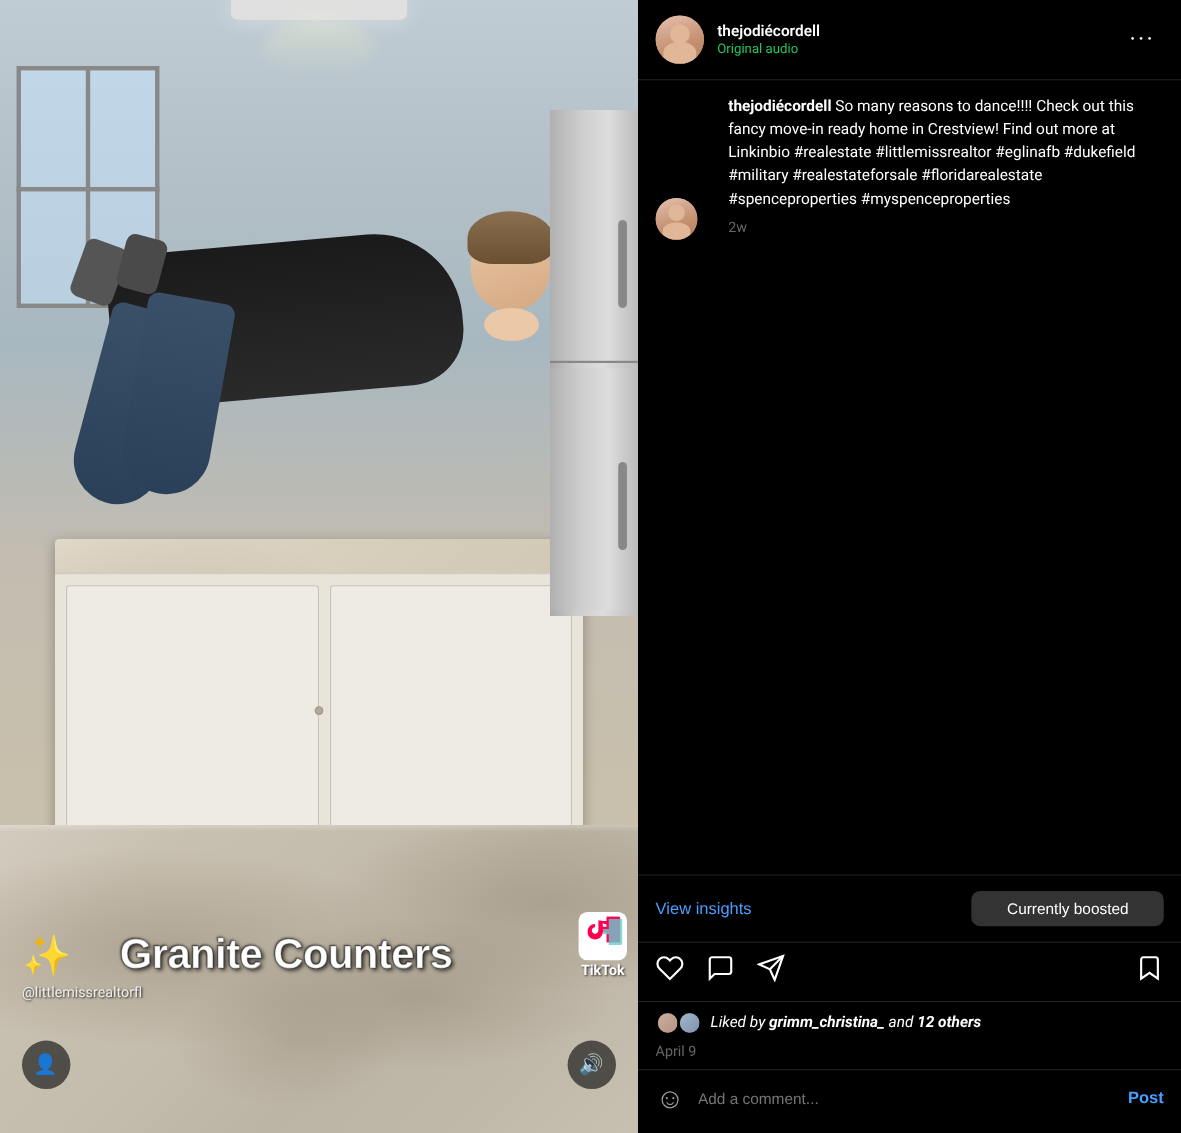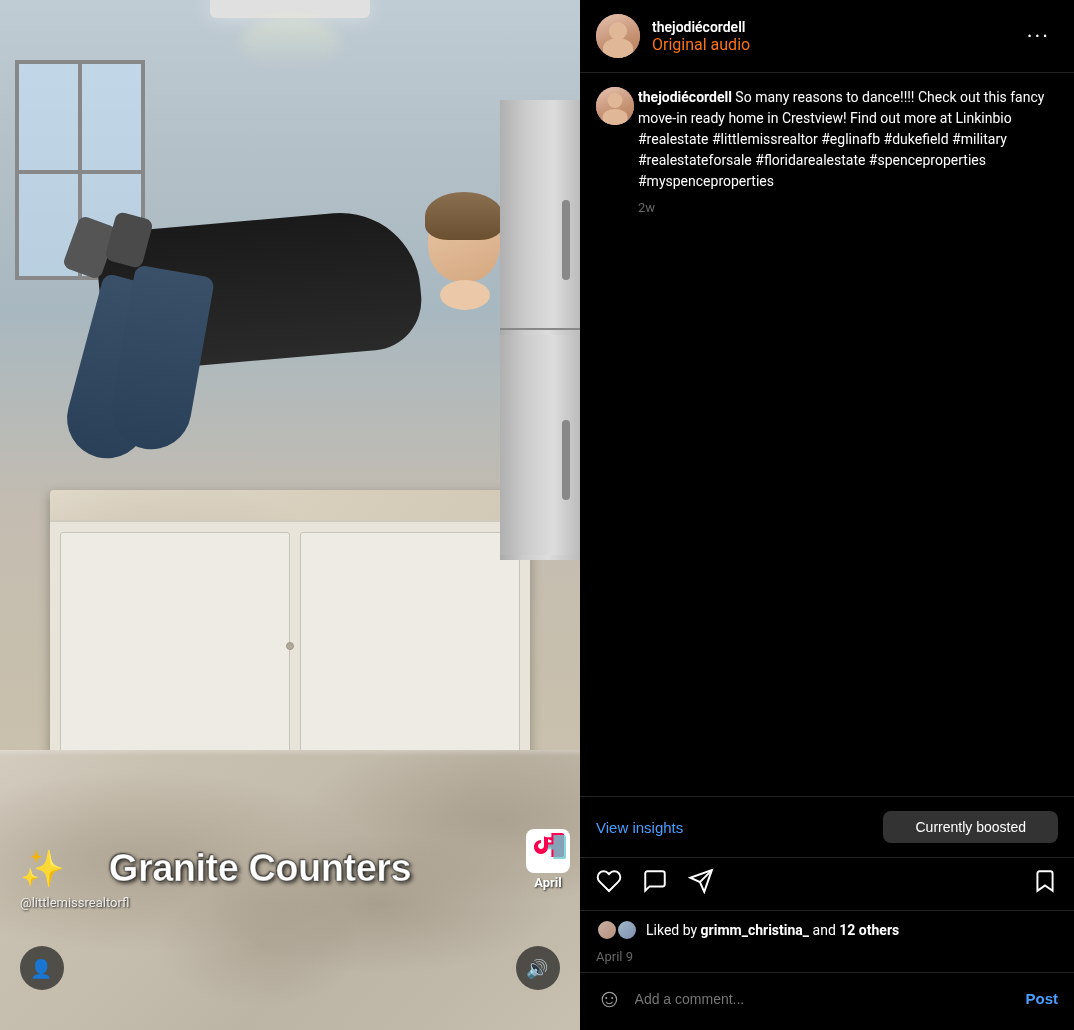--- a/index.html
+++ b/index.html
@@ -226,43 +226,43 @@
       flex-direction: column;
     }
 
     .username {
       color: #fff;
       font-size: 14px;
       font-weight: 600;
     }
 
     .audio-label {
-      color: #f97316;
-      font-size: 16px;
+      color: #22c55e;
+      font-size: 12px;
     }
 
     .more-btn {
       color: #fff;
       font-size: 22px;
       cursor: pointer;
       padding: 4px 8px;
       letter-spacing: 2px;
     }
 
     
     .post-body {
       flex: 1;
       padding: 14px 16px;
       overflow-y: auto;
     }
 
     .post-caption-row {
       display: flex;
-      align-items: flex-start;
-      gap: 4px;
+      align-items: flex-end;
+      gap: 28px;
       margin-bottom: 12px;
     }
 
     .caption-avatar {
       width: 38px;
       height: 38px;
       border-radius: 50%;
       background: linear-gradient(135deg, #d4a0a0 0%, #c89090 50%, #bc8080 100%);
       overflow: hidden;
       flex-shrink: 0;
@@ -377,20 +377,21 @@
     }
 
     .likes-row {
       padding: 8px 16px 4px;
     }
 
     .likes-avatars {
       display: flex;
       align-items: center;
       gap: 4px;
+      font-style: italic;
     }
 
     .mini-avatar {
       width: 22px;
       height: 22px;
       border-radius: 50%;
       border: 2px solid #000;
       margin-left: -6px;
       overflow: hidden;
       background: #888;
@@ -519,21 +520,21 @@
     <span class="star-emoji">✨</span>
     <span class="granite-text">Granite Counters</span>
   </div>
 
   <div class="tiktok-badge">
     <div class="tiktok-logo">
       <svg width="28" height="30" viewBox="0 0 28 30">
         <path d="M20 0v20c0 3.3-2.7 6-6 6s-6-2.7-6-6 2.7-6 6-6V8c-7.7 0-14 6.3-14 14s6.3 14 14 14 14-6.3 14-14V6c2.4 1.7 5.4 2.7 8.5 2.7V2.7C23.5 2.7 20 1.7 20 0z" fill="#ff0050" transform="scale(0.5)"></path>
       </svg>
     </div>
-    <span class="tiktok-label">April</span>
+    <span class="tiktok-label">TikTok</span>
   </div>
 
   <div class="username-watermark">@littlemissrealtorfl</div>
 
   <div class="video-controls">
     <div class="control-btn">
       <span class="control-icon">👤</span>
     </div>
     <div class="control-btn">
       <span class="control-icon">🔊</span>

